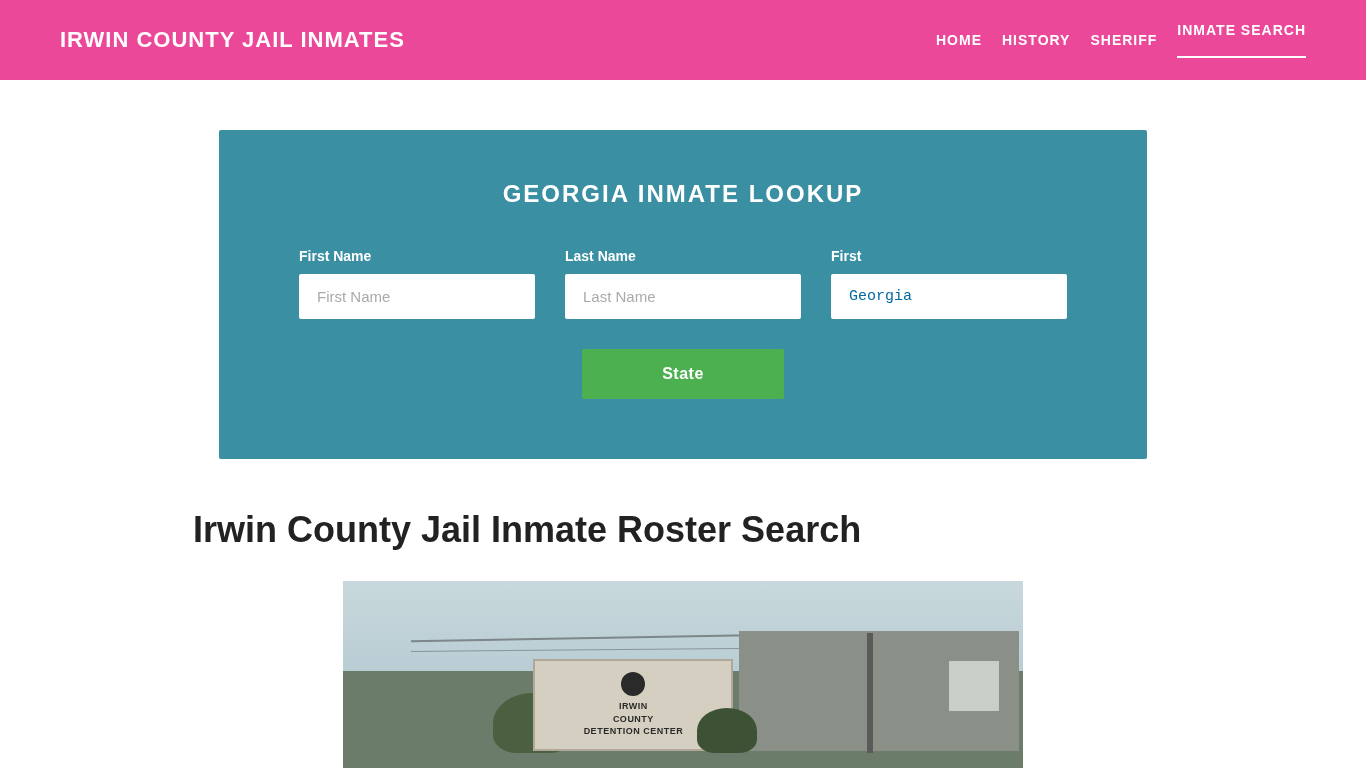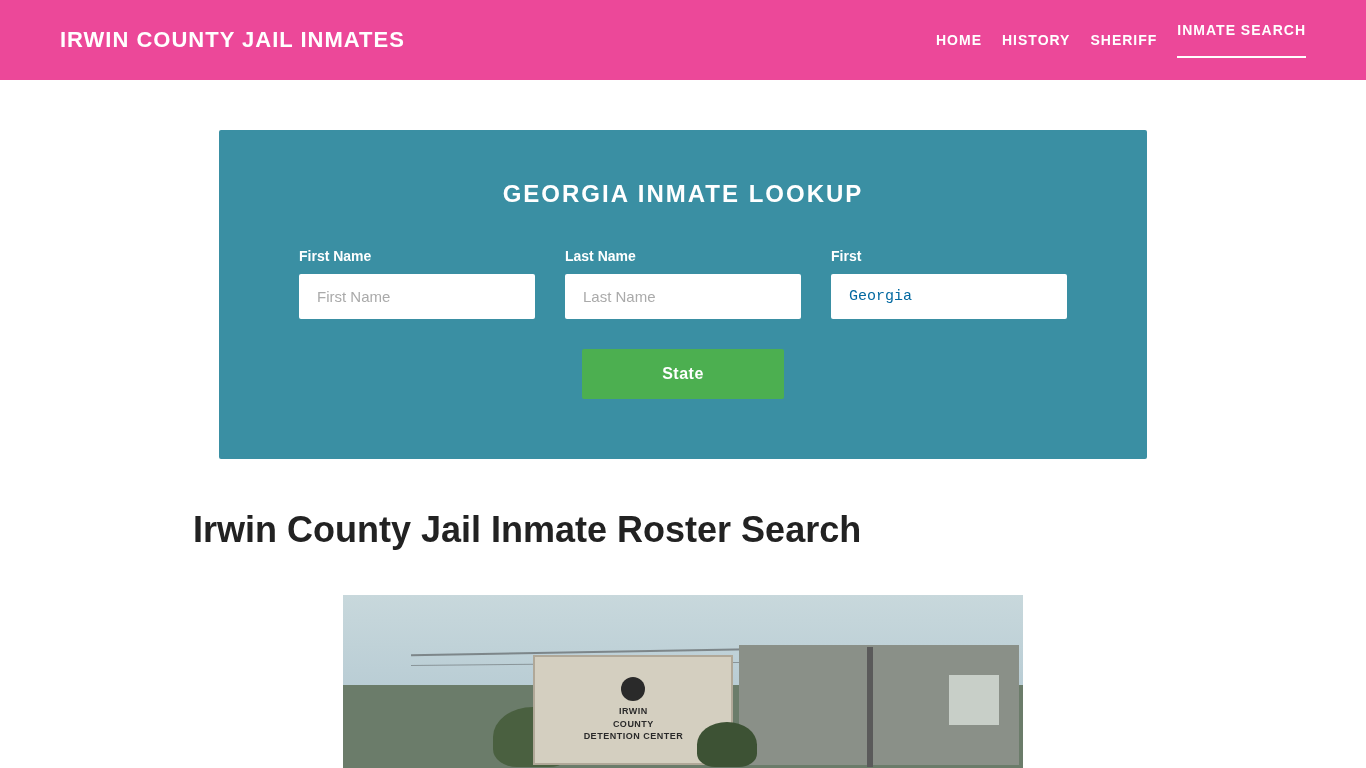--- a/index.html
+++ b/index.html
@@ -139,21 +139,21 @@
     .main-content {
       max-width: 1100px;
       margin: 0 auto;
       padding: 0 60px;
     }
 
     .section-title {
       font-size: 36px;
       font-weight: 700;
       color: #222222;
-      margin-bottom: 44px;
+      margin-bottom: 30px;
     }
 
     .jail-image-container {
       width: 680px;
       height: 200px;
       margin: 0 auto;
       overflow: hidden;
       background: #c5d8d0;
       position: relative;
     }
@@ -206,21 +206,21 @@
       height: 50px;
       background: #c8cfc8;
     }
 
     
     .img-sign-base {
       position: absolute;
       bottom: 30px;
       left: 28%;
       width: 200px;
-      height: 110px;
+      height: 92px;
       background: #d4cfc0;
       border: 2px solid #b0a898;
       display: flex;
       flex-direction: column;
       align-items: center;
       justify-content: center;
     }
 
     .img-sign-text {
       font-size: 9px;

